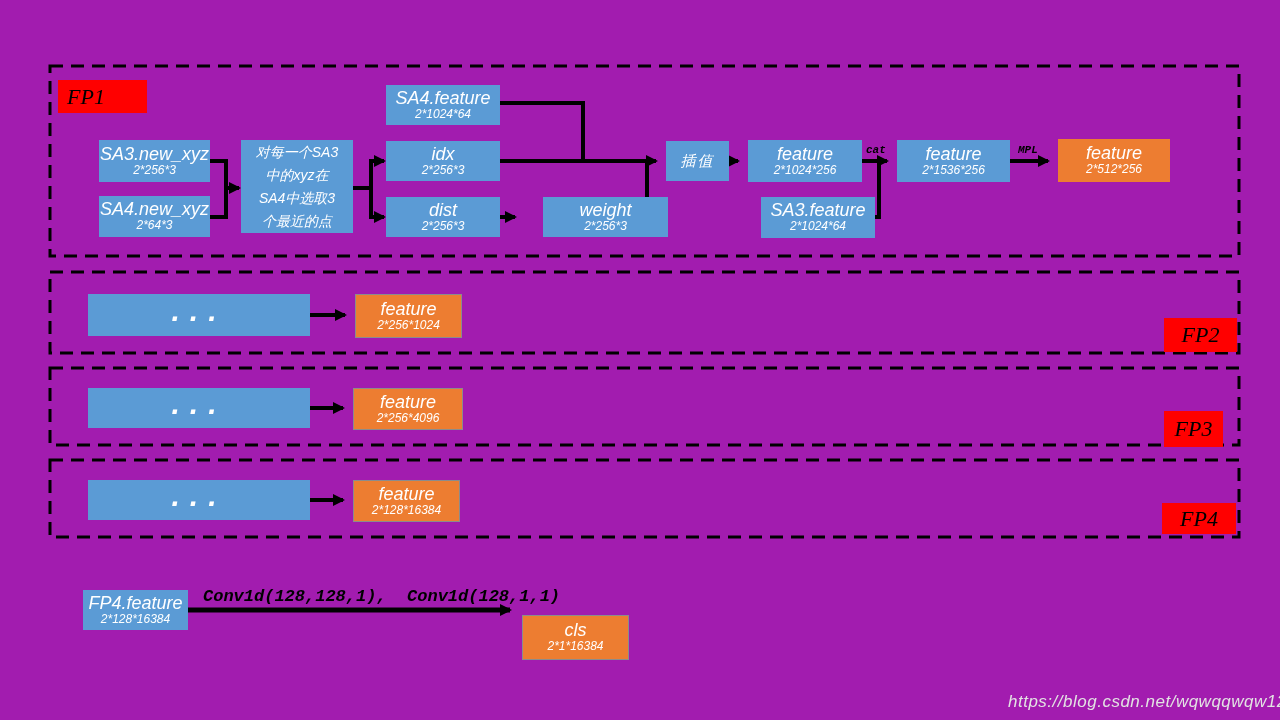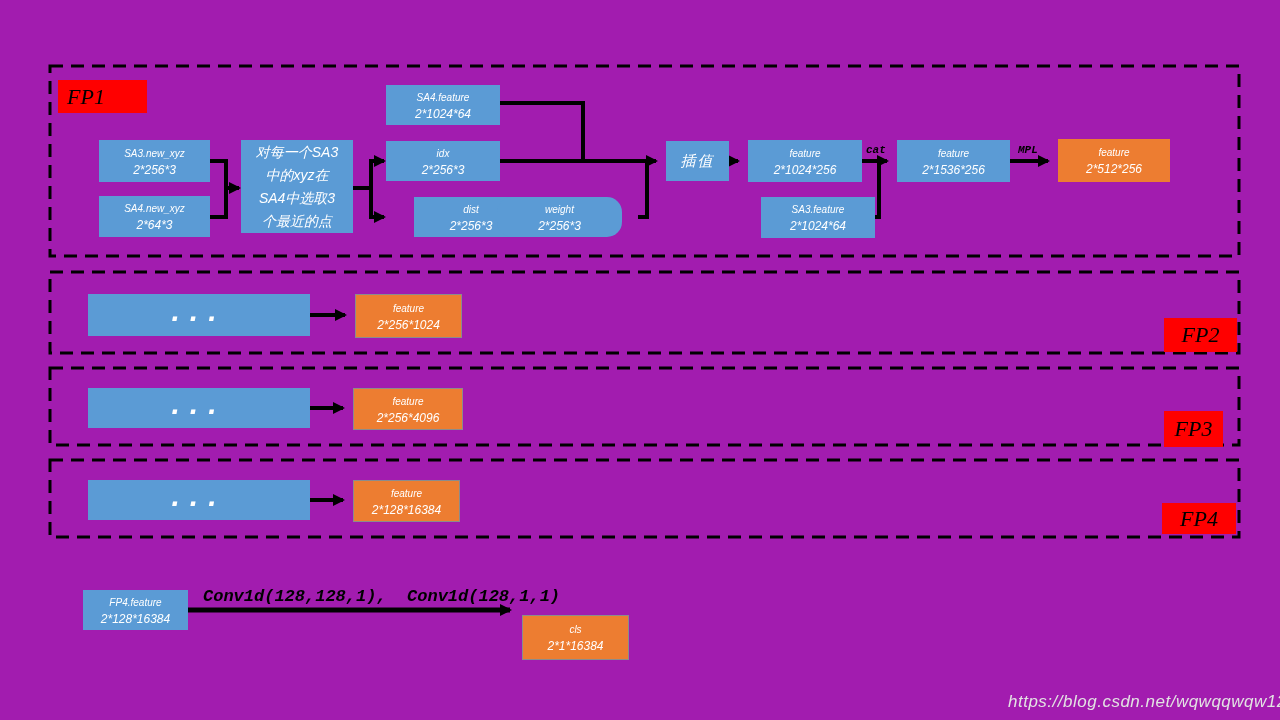--- a/index.html
+++ b/index.html
@@ -5,21 +5,21 @@
   html,body { margin:0; padding:0; background:#ffffff; }
   #canvas { position:relative; width:1280px; height:720px; background:#a21caf; overflow:hidden;
             font-family:"Liberation Sans",sans-serif;font-style:italic; }
   svg.wires { position:absolute; left:0; top:0; width:1280px; height:720px; }
 
   .box { position:absolute; display:flex; flex-direction:column; justify-content:center;
          align-items:center; color:#ffffff; text-align:center; }
   .blue   { background:#5B9BD5; }
   .orange { background:#ED7D31; }
   .bordered { border:1px solid #8c8c8c; }
-  .box .t { font-size:10px; line-height:18px; }
+  .box .t { font-size:18px; line-height:18px; }
   .box .d { font-size:12px; line-height:15px; }
   .select .ln { font-size:14px; line-height:23px; }
   .interp { font-size:15px; letter-spacing:2px; }
 
   .redlabel { position:absolute; background:#ff0000; color:#000000;
               font-family:"Liberation Serif",serif; font-size:22px; text-align:center; }
   .redlabel.left { text-align:left; padding-left:9px; }
 
   .edge { position:absolute; color:#000000; font-family:"Liberation Mono",monospace;
           font-weight:bold; font-size:11px; white-space:pre; }
@@ -94,26 +94,26 @@
   <div class="box blue" style="left:386px; top:85px; width:114px; height:40px;">
     <div class="t">SA4.feature</div>
     <div class="d">2*1024*64</div>
   </div>
 
   <div class="box blue" style="left:386px; top:141px; width:114px; height:40px;">
     <div class="t">idx</div>
     <div class="d">2*256*3</div>
   </div>
 
-  <div class="box blue" style="left:386px; top:197px; width:114px; height:40px;margin-left:28px;">
+  <div class="box blue" style="left:386px; top:197px; width:114px; height:40px;">
     <div class="t">dist</div>
     <div class="d">2*256*3</div>
   </div>
 
-  <div class="box blue" style="left:497px; top:197px; width:125px; height:40px;border-radius:15px;">
+  <div class="box blue" style="left:543px; top:197px; width:125px; height:40px;">
     <div class="t">weight</div>
     <div class="d">2*256*3</div>
   </div>
 
   <div class="box blue" style="left:666px; top:141px; width:63px; height:40px;">
     <div class="interp">插值</div>
   </div>
 
   <div class="box blue" style="left:748px; top:140px; width:114px; height:42px;">
     <div class="t">feature</div>

